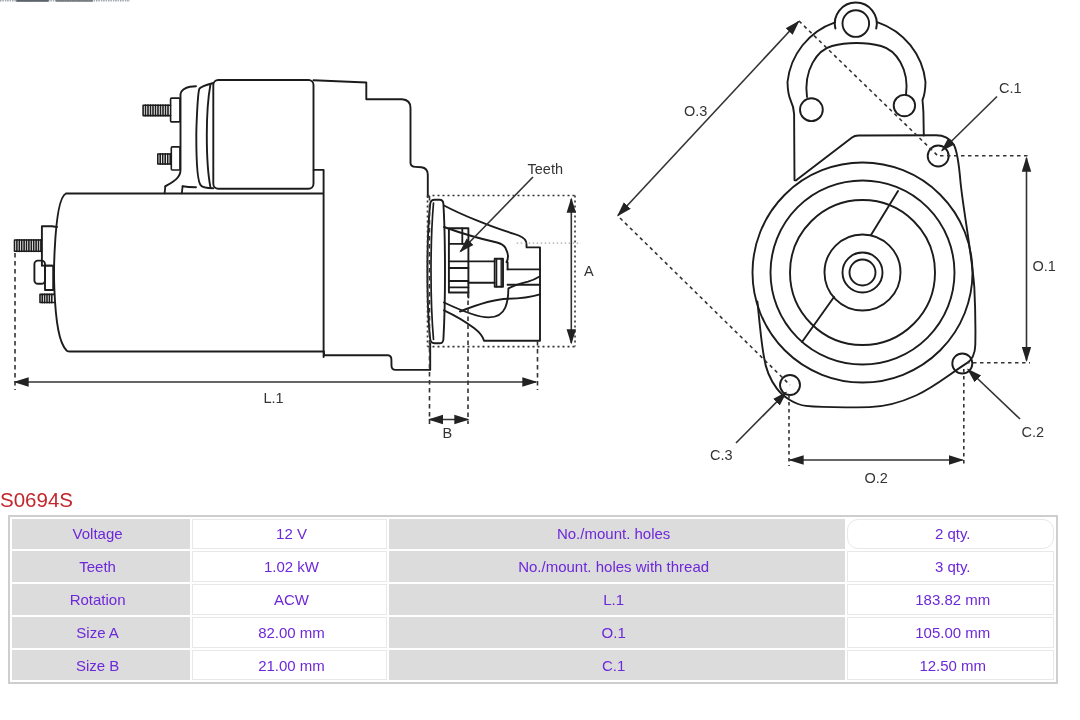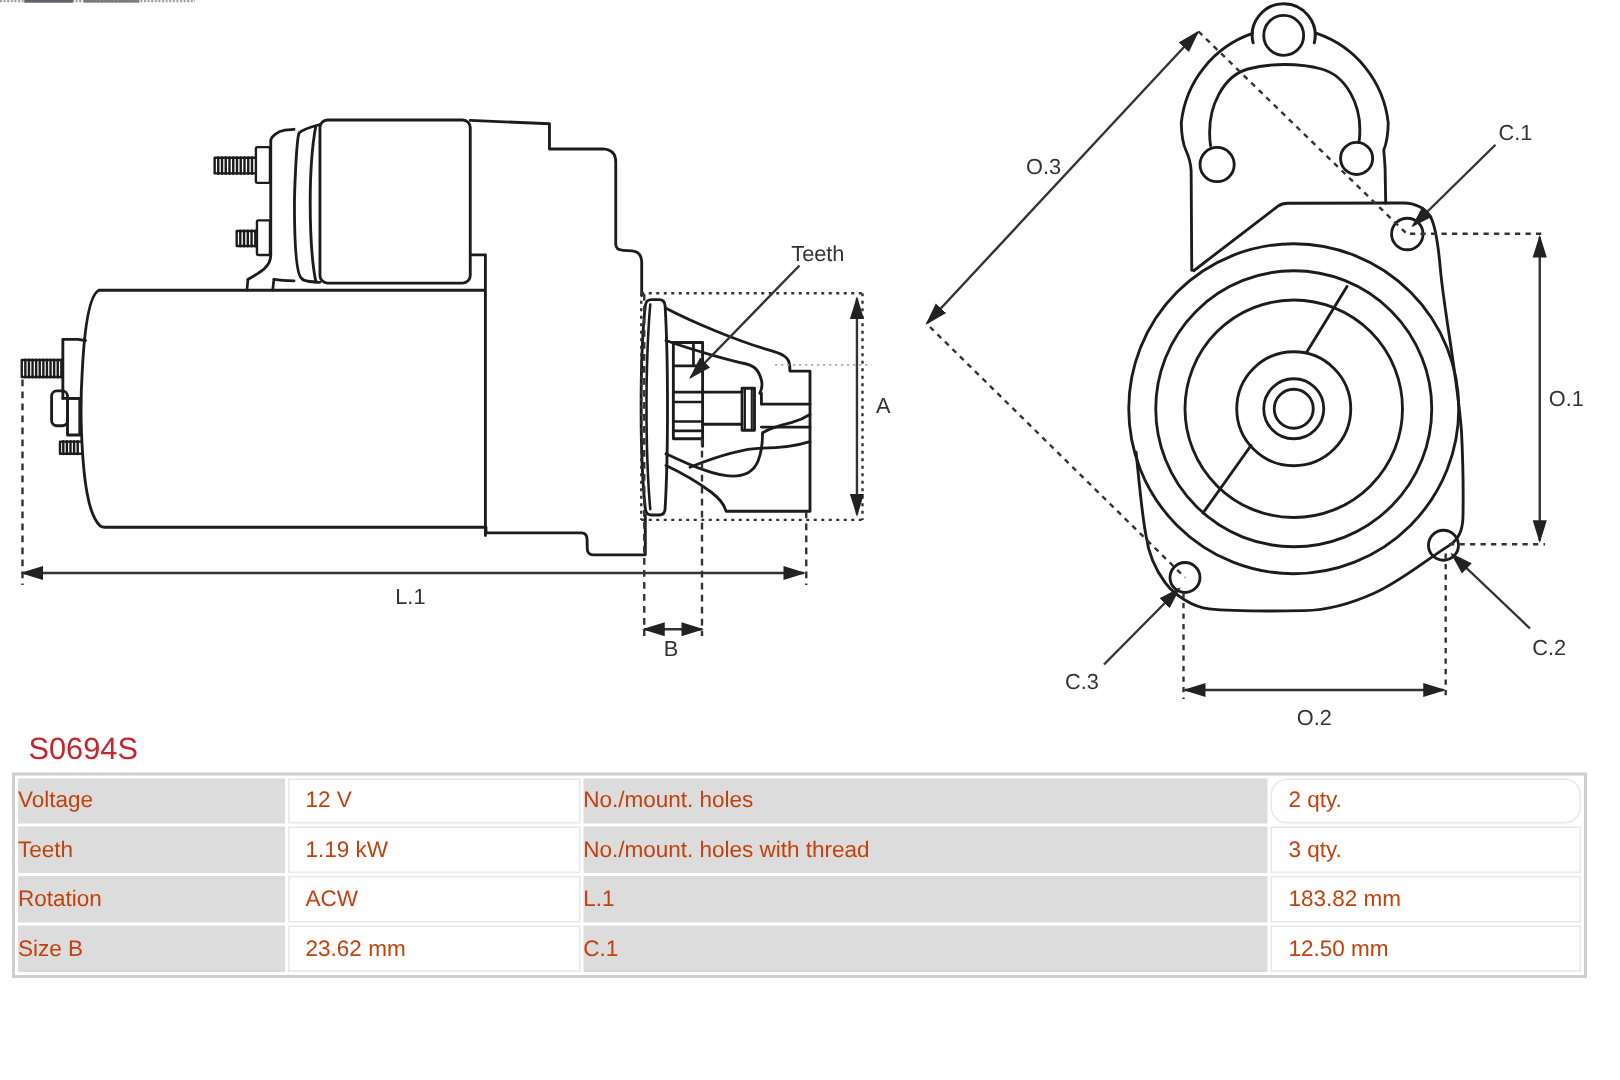--- a/index.html
+++ b/index.html
@@ -1,22 +1,22 @@
 <!DOCTYPE html>
 <html><head>
 <meta charset="utf-8">
 <style>
   html,body{margin:0;padding:0;background:#fff;width:1080px;height:720px;overflow:hidden;}
   *{box-sizing:border-box;}
   body{font-family:"Liberation Sans",sans-serif;}
   #art{position:absolute;left:0;top:0;}
-  #code{position:absolute;left:19px;top:487.8px;color:#c3262c;font-size:20.5px;}
+  #code{position:absolute;left:0;top:487.8px;color:#c3262c;font-size:20.5px;}
   #tblwrap{position:absolute;left:8px;top:514.5px;width:1050px;}
   table{border-collapse:separate;border-spacing:2px;width:100%;border:2px solid #cecece;background:#fff;}
-  td{font-size:15px;color:#c2410c;text-align:left;padding:0 6.5px 0 0;height:30.8px;margin-top:36px;}
+  td{font-size:15px;color:#6d28d9;text-align:center;padding:0 6.5px 0 0;height:30.8px;margin-top:36px;}
   td.l{background:#dcdcdc;}
   td.v{background:#fff;border:1px solid #e8e8e8;padding-left:11px;}
   td.c1{width:164px;} td.c2{width:180px;} td.c3{width:421px;} td.c4{width:191px;border-radius:11px;}
 </style>
 </head>
 <body>
 <svg id="art" width="1080" height="720" viewBox="0 0 1080 720">
   <defs>
     <marker id="ah" viewBox="0 0 10 10" refX="9" refY="5" markerWidth="9.5" markerHeight="9.5" orient="auto-start-reverse">
       <path d="M0,1.9 L10,5 L0,8.1 z" fill="#222"></path>
@@ -176,31 +176,37 @@
 <table>
   <tbody>
         <tr>
           <td class="l c1">Voltage</td>
           <td class="v c2">12 V</td>
           <td class="l c3">No./mount. holes</td>
           <td class="v c4">2 qty.</td>
         </tr>
   <tr>
           <td class="l">Teeth</td>
-          <td class="v">1.19 kW</td>
+          <td class="v">1.02 kW</td>
           <td class="l">No./mount. holes with thread</td>
           <td class="v">3 qty.</td>
         </tr>
   <tr>
           <td class="l">Rotation</td>
           <td class="v">ACW</td>
           <td class="l">L.1</td>
           <td class="v">183.82 mm</td>
         </tr>
   <tr>
+          <td class="l">Size A</td>
+          <td class="v">82.00 mm</td>
+          <td class="l">O.1</td>
+          <td class="v">105.00 mm</td>
+        </tr>
+  <tr>
           <td class="l">Size B</td>
-          <td class="v">23.62 mm</td>
+          <td class="v">21.00 mm</td>
           <td class="l">C.1</td>
           <td class="v">12.50 mm</td>
         </tr>
 </tbody>
     </table>
 </div>
 
 </body></html>

